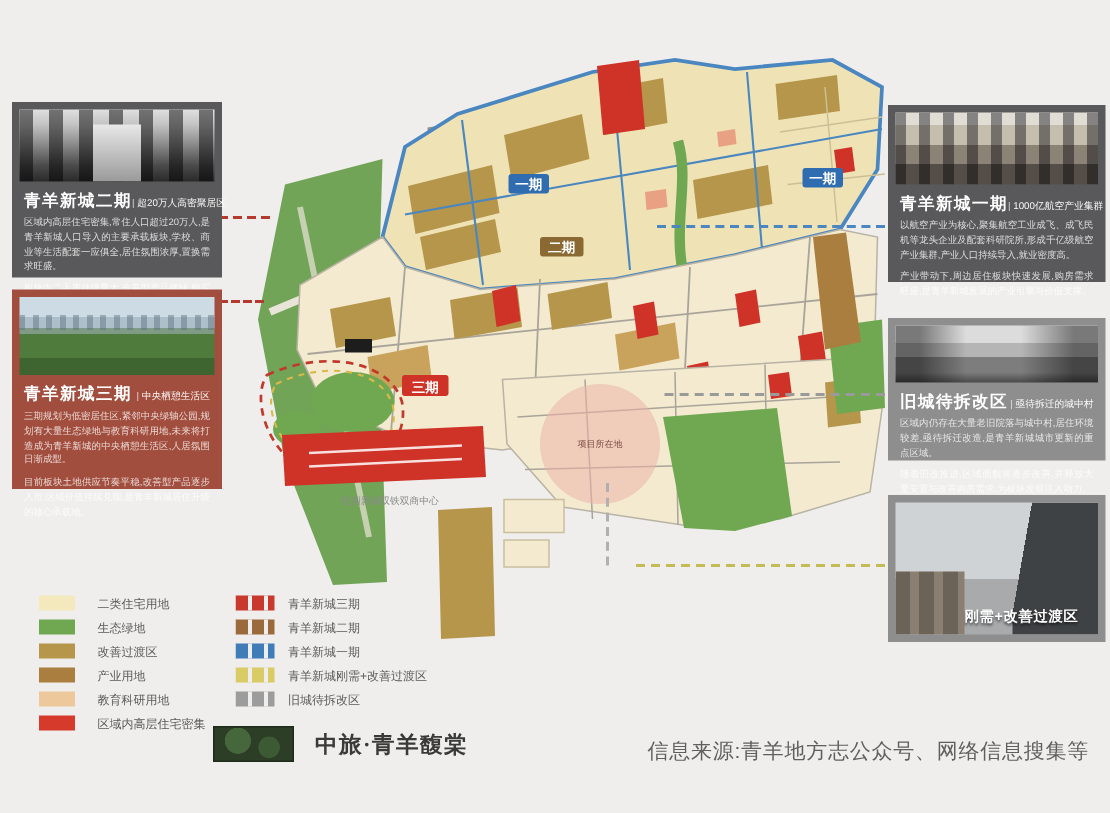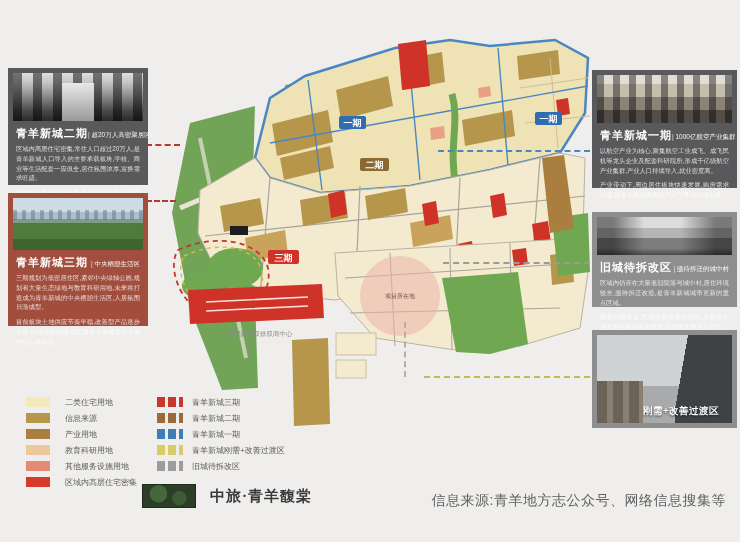--- a/index.html
+++ b/index.html
@@ -238,34 +238,34 @@
       <span class="photo-caption">青羊新城刚需+改善过渡区</span>
     </div>
   </div>
 
   <div class="legend" style="left:12px;top:394px;">
     <div class="lrow">
         <span class="sw" style="background-color: rgb(244, 233, 189);"></span>
         <span class="ltxt">二类住宅用地</span>
       </div>
     <div class="lrow">
+        <span class="sw" style="background-color: rgb(111, 168, 80);"></span>
+        <span class="ltxt">生态绿地</span>
+      </div>
+    <div class="lrow">
         <span class="sw" style="background-color: rgb(181, 150, 74);"></span>
-        <span class="ltxt">信息来源</span>
+        <span class="ltxt">改善过渡区</span>
       </div>
     <div class="lrow">
         <span class="sw" style="background-color: rgb(169, 126, 62);"></span>
         <span class="ltxt">产业用地</span>
       </div>
     <div class="lrow">
         <span class="sw" style="background-color: rgb(236, 200, 154);"></span>
         <span class="ltxt">教育科研用地</span>
-      </div>
-    <div class="lrow">
-        <span class="sw" style="background-color: rgb(229, 138, 116);"></span>
-        <span class="ltxt">其他服务设施用地</span>
       </div>
     <div class="lrow">
         <span class="sw" style="background-color: rgb(214, 58, 43);"></span>
         <span class="ltxt">区域内高层住宅密集</span>
       </div>
   </div>
 
   <div class="legend" style="left:143px;top:394px;">
     <div class="lrow">
         <span class="sw2" style="background-color: rgb(200, 56, 44);"></span>

